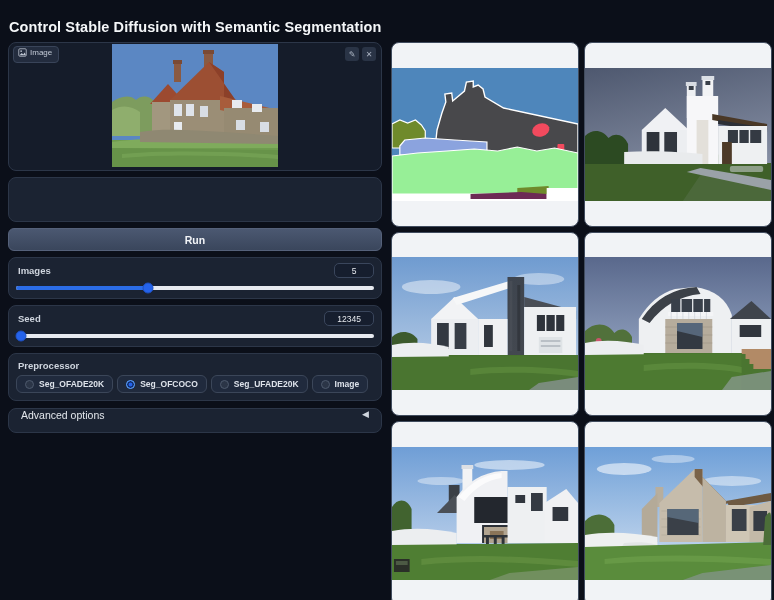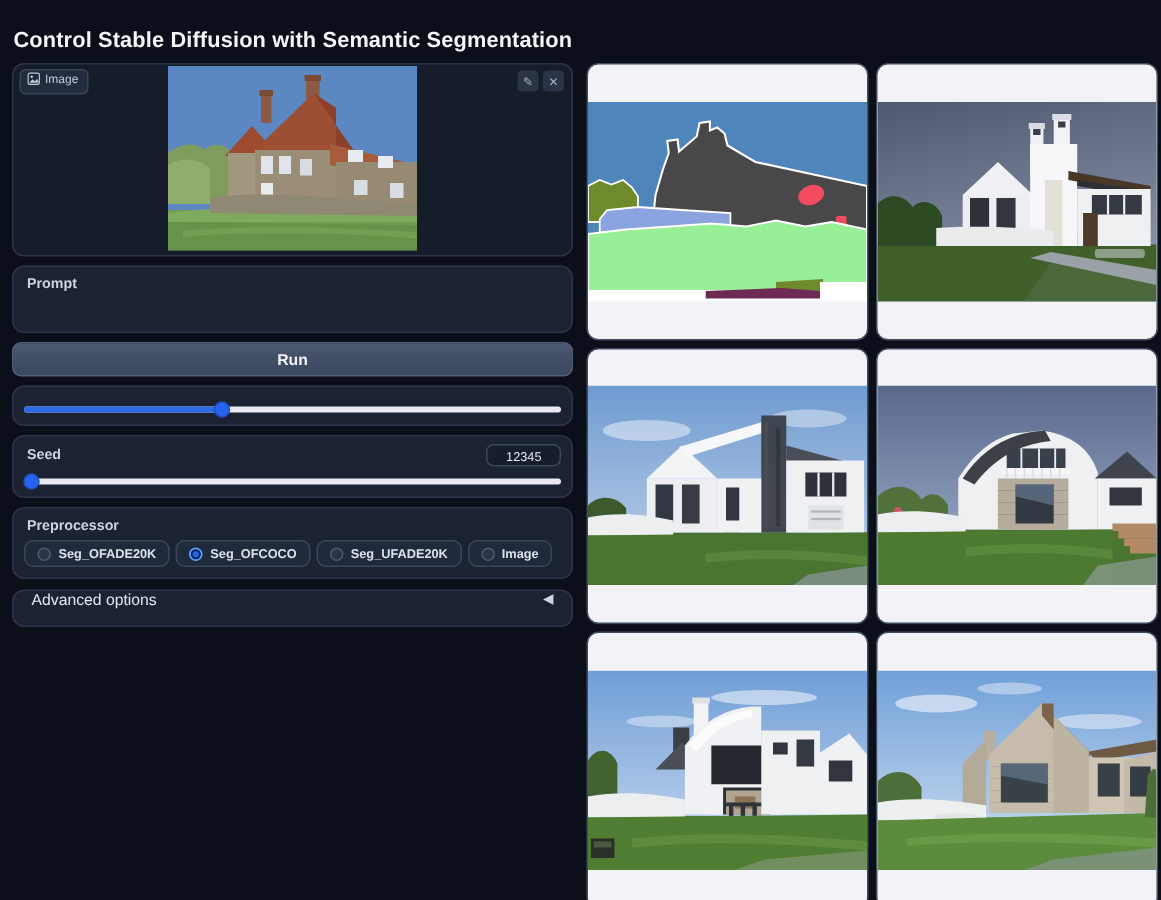--- a/index.html
+++ b/index.html
@@ -131,26 +131,29 @@
           <rect x="148" y="78" width="9" height="10" fill="#d8dde4"></rect>
 
           <path d="M28,88 C50,84 80,86 112,88 L166,92 L166,100 L28,98 Z" fill="#8f8872"></path>
           <path d="M0,104 L166,106 L166,123 L0,123 Z" fill="#679349"></path>
           <path d="M10,110 C50,106 120,107 166,111 L166,115 C120,111 50,110 10,114 Z" fill="#76a355" opacity="0.8"></path>
         </svg>
       </div>
     </div>
 
     <div class="block prompt-block">
-      <div class="field-label">Prompt</div>
     </div>
 
     <button class="run-button">Run</button>
 
     <div class="block slider-block">
+      <div class="slider-head">
+        <div class="field-label" style="margin:0 0 0 2px">Images</div>
+        <div class="num-box">5</div>
+      </div>
       <div class="track">
         <div class="fill" style="width:37%"></div>
         <div class="thumb" style="left:37%"></div>
       </div>
     </div>
 
     <div class="block slider-block">
       <div class="slider-head">
         <div class="field-label" style="margin:0 0 0 2px">Seed</div>
         <div class="num-box">12345</div>

